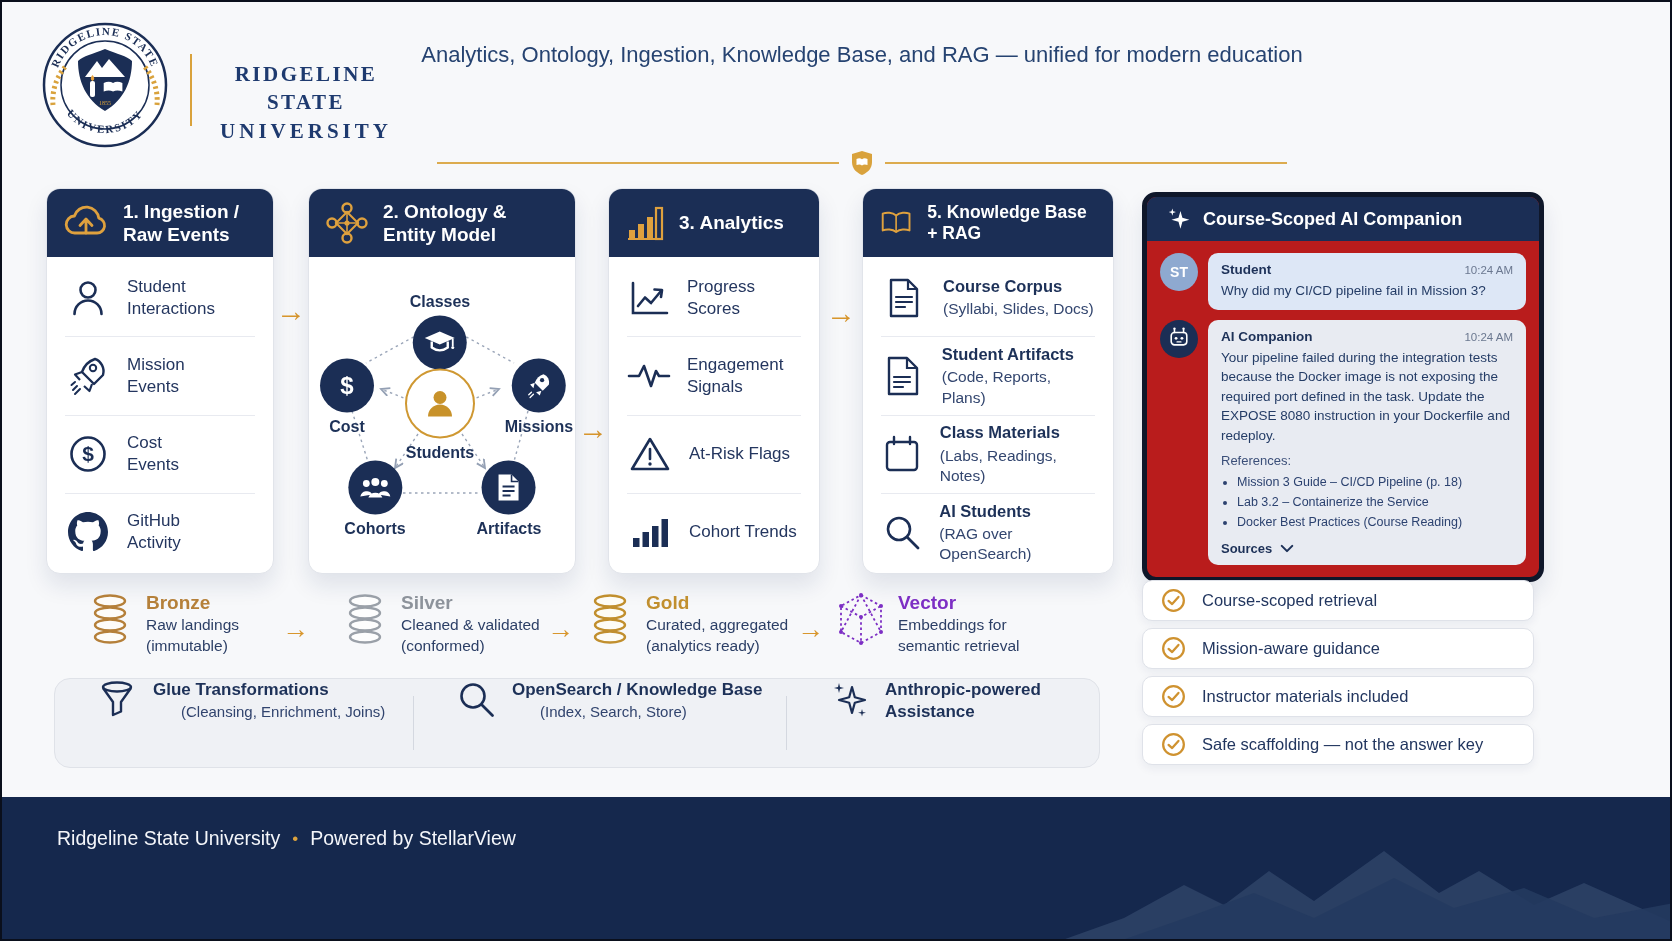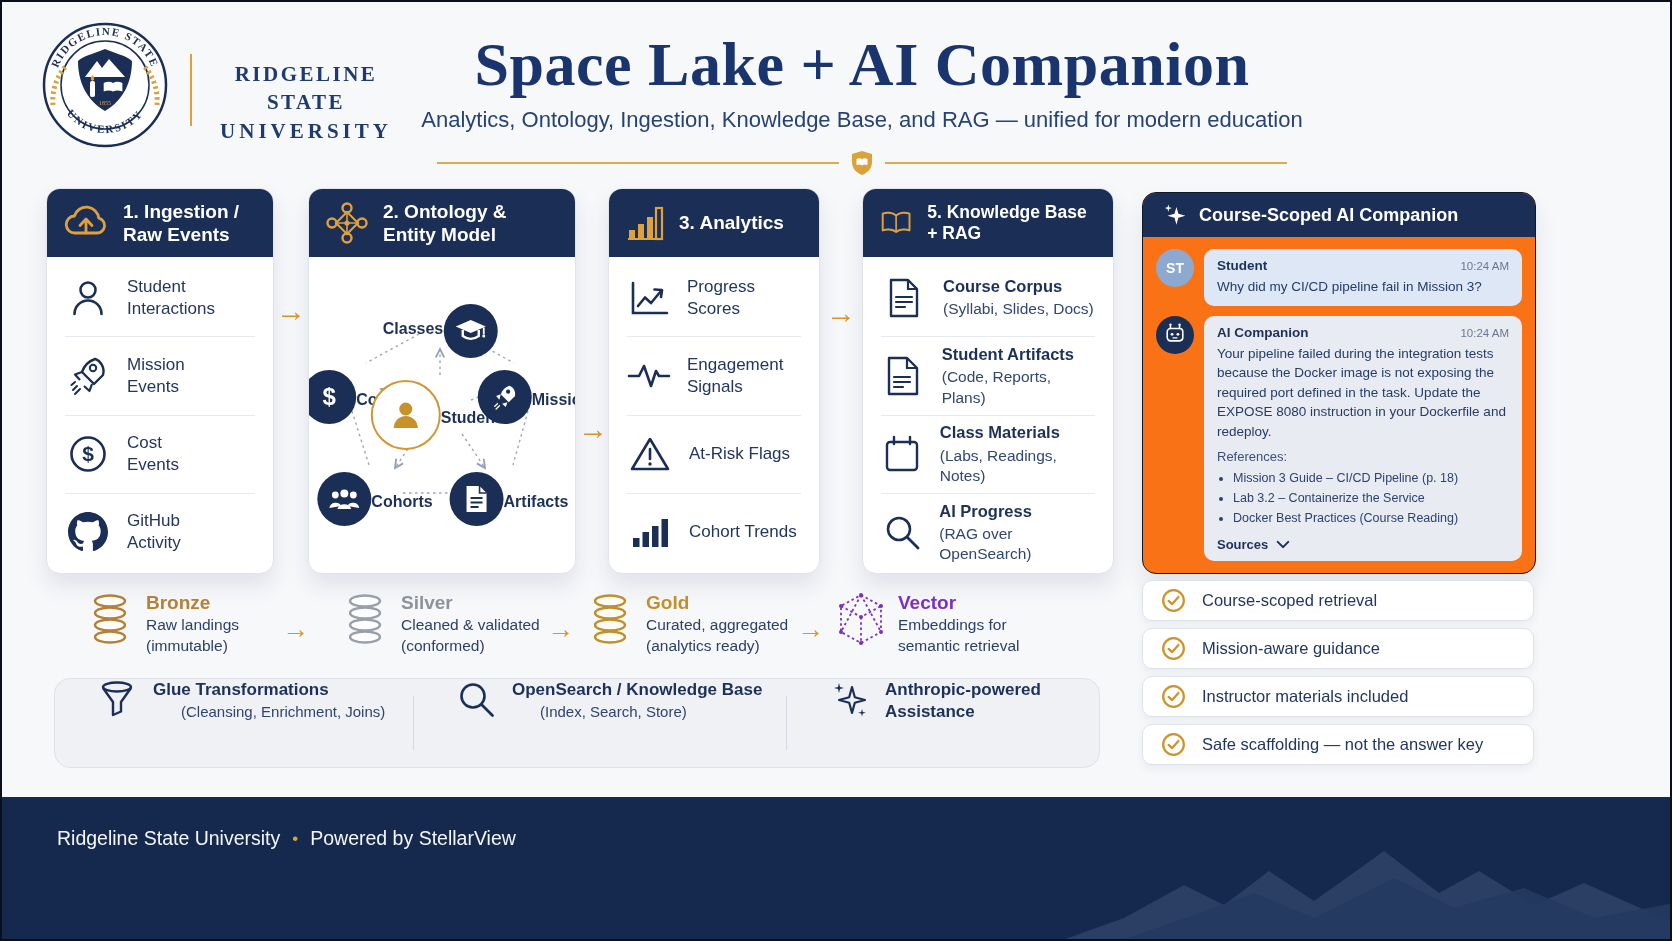--- a/index.html
+++ b/index.html
@@ -31,27 +31,27 @@
   .srow{flex:1;display:flex;align-items:center;gap:16px;border-bottom:1px solid #e8eaf0;}
   .srow:last-child{border-bottom:none;}
   .srow .ic{width:46px;display:flex;justify-content:center;}
   .lbl{font-size:17px;color:#24365f;font-weight:500;line-height:1.3;}
   .lbl .b1{font-weight:700;color:#1d3158;display:block;font-size:16.5px;}
   .lbl .b2{display:block;font-weight:400;font-size:15.5px;color:#33466f;margin-top:2px;}
   .lbl .l{display:block;}
   .flow-arrow{color:#d8962c;font-size:30px;font-weight:700;line-height:1;}
   
   .onto-body{position:relative;flex:1;}
-  .node{position:absolute;transform:translate(-50%,-50%);display:flex;align-items:center;}
+  .node{position:absolute;transform:translate(-50%,-50%);display:flex;flex-direction:column;align-items:center;}
   .node .circ{width:54px;height:54px;border-radius:50%;background:#1b2e55;display:flex;align-items:center;justify-content:center;}
   .node .circ.center{width:66px;height:66px;background:#fff;border:2.5px solid #cf9832;}
   .node .nlabel{font-size:16px;font-weight:600;color:#1d3158;margin-top:5px;white-space:nowrap;}
   .node .nlabel.above{margin:0 0 5px 0;}
   
-  .chat{left:1140px;top:190px;width:392px;height:380px;background:#f97316;border:1px solid #0f172a;
+  .chat{left:1140px;top:190px;width:392px;height:380px;background:#b91c1c;border:5px solid #0f172a;
     border-radius:14px;box-shadow:0 12px 22px rgba(23,42,84,.10);display:flex;flex-direction:column;overflow:hidden;}
   .chat-header{background:#1b2e55;color:#fff;height:44px;flex:0 0 44px;display:flex;align-items:center;gap:12px;
     padding:0 18px;font-weight:700;font-size:18px;}
   .chat-body{flex:1;padding:12px 13px;display:flex;flex-direction:column;gap:10px;}
   .msg{display:flex;gap:10px;align-items:flex-start;}
   .avatar{width:38px;height:38px;border-radius:50%;flex:0 0 38px;display:flex;align-items:center;justify-content:center;}
   .avatar.st{background:#8ea9d0;color:#fff;font-weight:700;font-size:14px;}
   .avatar.ai{background:#1b2e55;}
   .bubble{flex:1;border-radius:10px;padding:9px 13px;}
   .bubble.student{background:#dde7f6;}
@@ -110,21 +110,20 @@
   <path d="M 2 0 C 6 -2 10 -2 13 0 V 10 C 10 8.5 6 8.5 2 10 Z M 13 0 C 16 -2 20 -2 24 0 V 10 C 20 8.5 16 8.5 13 10 Z" fill="#ffffff" transform="translate(-3,-2) scale(0.85)"></path>
   <text y="20" text-anchor="middle" font-size="6" fill="#d9a23c" font-family="Liberation Serif,serif">1855</text>
 </svg>
 <div class="abs brand-divider"></div>
 <div class="abs brand-name">
   <span class="l" style="display:block">RIDGELINE STATE</span>
   <span class="l" style="display:block;letter-spacing:4px">UNIVERSITY</span>
 </div>
 
 <div class="abs header-center">
-  <div class="page-title">Space Lake + AI Companion</div>
   <div class="page-subtitle">Analytics, Ontology, Ingestion, Knowledge Base, and RAG — unified for modern education</div>
 </div>
 <div class="abs header-divider">
   <div class="hline"></div>
   <svg width="22" height="26" viewBox="0 0 22 26">
     <path d="M11 1 L21 4 V12 C21 19 16 23 11 25 C6 23 1 19 1 12 V4 Z" fill="#d9a23c"></path>
     <path d="M5.5 9 C7.5 8 9.5 8 11 9.2 C12.5 8 14.5 8 16.5 9 V15 C14.5 14.2 12.5 14.2 11 15.4 C9.5 14.2 7.5 14.2 5.5 15 Z" fill="#ffffff"></path>
   </svg>
   <div class="hline"></div>
 </div>
@@ -400,21 +399,21 @@
         </span>
     </div>
     <div class="srow">
       <span class="ic">
         <svg width="40" height="40" viewBox="0 0 40 40">
             <circle cx="17" cy="17" r="11" fill="none" stroke="#1b2e55" stroke-width="2.6"></circle>
             <path d="M25.5 25.5 L36 36" stroke="#1b2e55" stroke-width="2.8" stroke-linecap="round"></path>
           </svg>
       </span>
       <span class="lbl">
-          <span class="b1">AI Progress</span>
+          <span class="b1">AI Students</span>
           <span class="b2">(RAG over OpenSearch)</span>
         </span>
     </div>
   </div>
 </div>
 
 <div class="abs chat">
   <div class="chat-header">
     <svg width="26" height="26" viewBox="0 0 32 32">
       <path d="M19 6 L21.4 14.6 L30 17 L21.4 19.4 L19 28 L16.6 19.4 L8 17 L16.6 14.6 Z" fill="#fff"></path>

